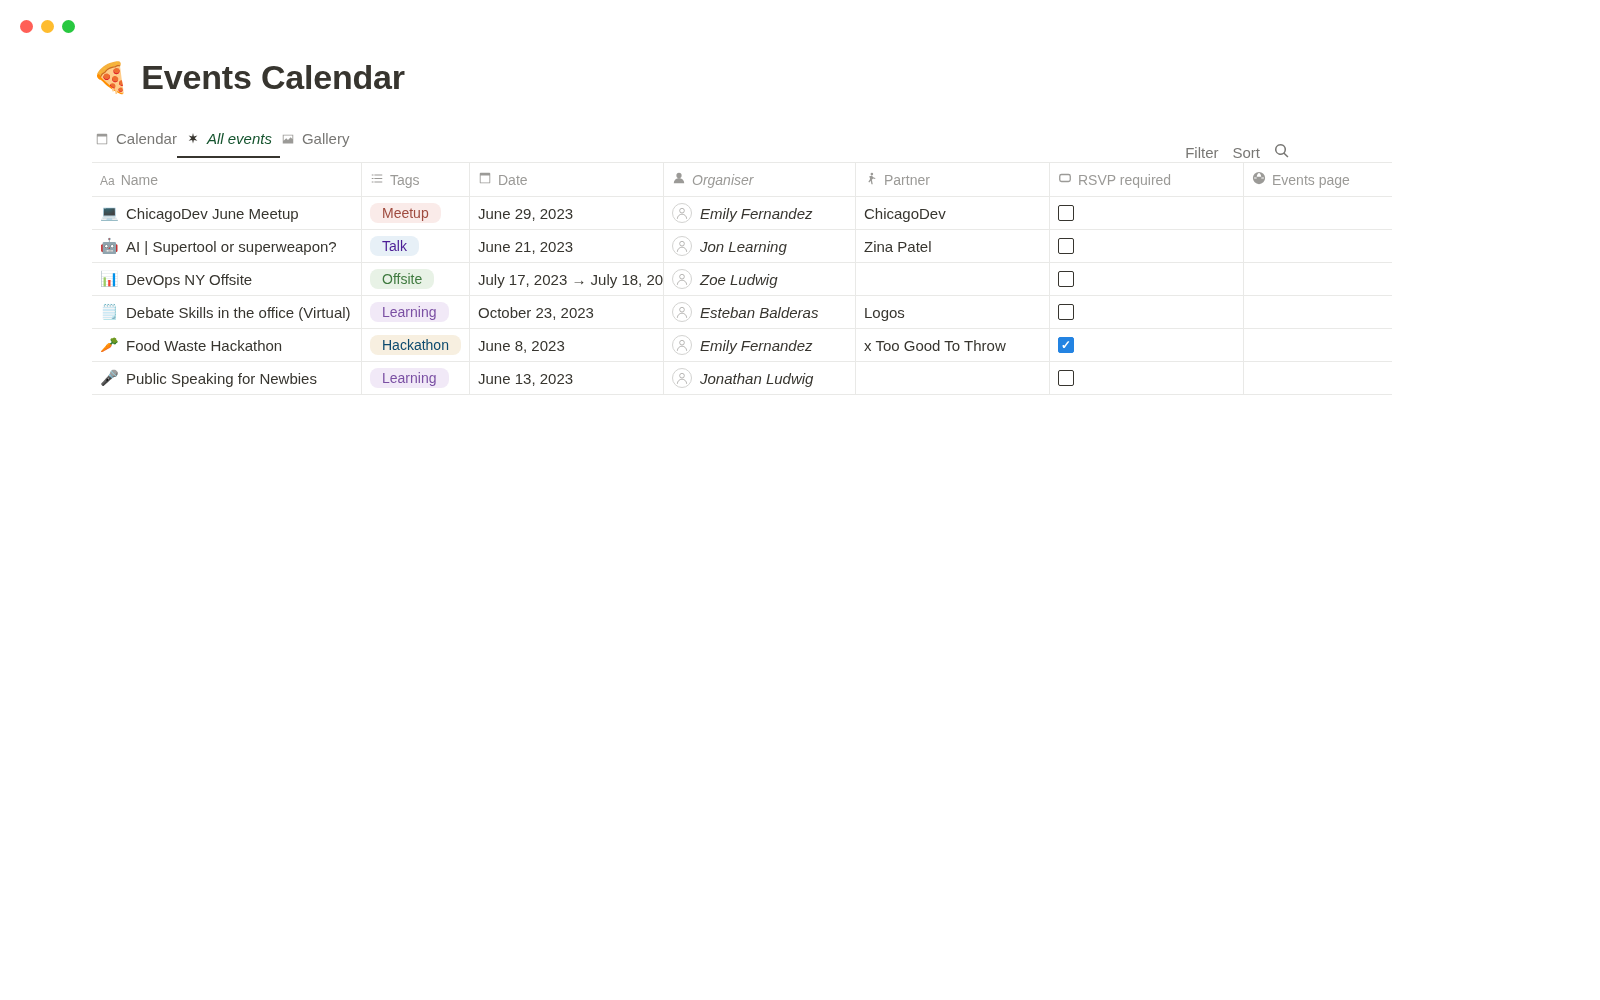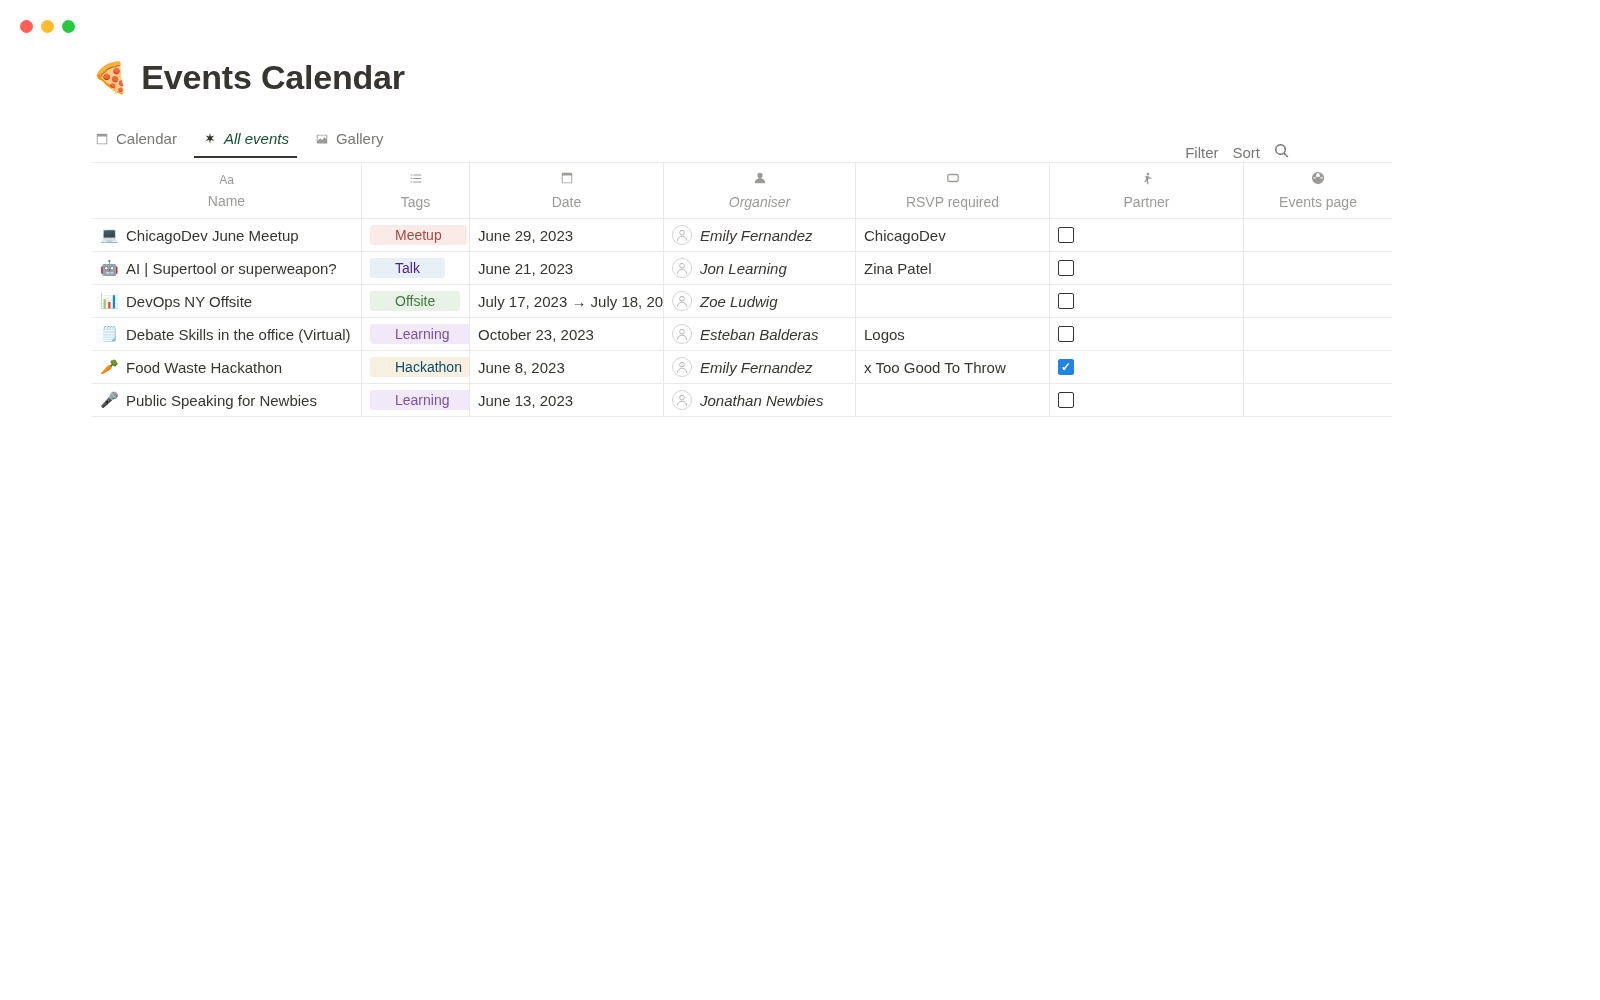--- a/index.html
+++ b/index.html
@@ -39,21 +39,21 @@
   }
 
   .tabs-row {
     margin-top: 22px;
     display: flex; align-items: center;
     justify-content: space-between;
     padding-right: 310px;
   }
   .tabs {
     display: flex; align-items: flex-start;
-    gap: 21px;
+    gap: 4px;
     position: relative;
   }
   .tab {
     display: flex; align-items: center; gap: 6px;
     padding: 6px 2px 10px 2px;
     color: #787774; font-size: 15px; cursor: pointer;
     position: relative;
   }
   .tab.active { color: #14532d; font-weight: 500; font-style: italic; }
   .tab.active::after {
@@ -78,21 +78,20 @@
   }
   .thead, .trow {
     display: flex;
     border-bottom: 1px solid #e9e9e7;
   }
   .thead .cell {
     color: #9b9a97; font-size: 14px; display: flex; align-items: center; gap: 6px;
     padding: 8px 8px;
     border-right: 1px solid #e9e9e7;
     white-space: nowrap;
-    flex-direction: column;
   }
   .thead .cell svg { fill: #9b9a97; }
   .thead .cell:last-child { border-right: none; }
 
   .trow .cell {
     padding: 5px 8px;
     border-right: 1px solid #e9e9e7;
     font-size: 15px;
     display: flex; align-items: center;
     min-height: 32px;
@@ -106,22 +105,22 @@
   .col-org  { width: 192px; font-style: italic; }
   .col-partner { width: 194px; }
   .col-rsvp { width: 194px; }
   .col-page { width: 148px; }
 
   .name-cell { gap: 8px; font-weight: 500; color: #37352f; }
   .row-emoji { font-size: 15px; width: 18px; text-align: center; }
 
   .tag {
     display: inline-block;
-    padding: 2px 25px;
-    border-radius: 3px;
+    padding: 2px 12px;
+    border-radius: 8px;
     font-size: 14px;
   }
 
   .avatar {
     width: 20px; height: 20px; border-radius: 50%;
     background: #fff; border: 1px solid #d3d3d1;
     margin-right: 8px;
     display: inline-flex; align-items: center; justify-content: center;
     flex-shrink: 0;
   }
@@ -213,31 +212,31 @@
               <path d="M3 2h10a1 1 0 011 1v10a1 1 0 01-1 1H3a1 1 0 01-1-1V3a1 1 0 011-1zm0 3v8h10V5H3z"></path>
             </svg></span>
           <span>Date</span>
         </div>
         <div class="cell col-org">
           <span class="icon"><svg width="14" height="14" viewBox="0 0 16 16">
               <path d="M8 2a3 3 0 110 6 3 3 0 010-6zm-6 12a6 6 0 1112 0H2z"></path>
             </svg></span>
           <span>Organiser</span>
         </div>
+        <div class="cell col-partner">
+          <span class="icon"><svg width="14" height="14" viewBox="0 0 16 16">
+              <path d="M9 2a1.5 1.5 0 110 3 1.5 1.5 0 010-3zM6 6l3-.5 2 2 2 .5-.3 1.2-2.3-.6L9 10l1 5H8.5l-.8-4L6 13l-1-.7L7 9 6 6z"></path>
+            </svg></span>
+          <span>Partner</span>
+        </div>
         <div class="cell col-rsvp">
           <span class="icon"><svg width="14" height="14" viewBox="0 0 16 16">
               <rect x="2" y="4" width="12" height="8" rx="2" fill="none" stroke="#9b9a97" stroke-width="1.5"></rect>
             </svg></span>
           <span>RSVP required</span>
-        </div>
-        <div class="cell col-partner">
-          <span class="icon"><svg width="14" height="14" viewBox="0 0 16 16">
-              <path d="M9 2a1.5 1.5 0 110 3 1.5 1.5 0 010-3zM6 6l3-.5 2 2 2 .5-.3 1.2-2.3-.6L9 10l1 5H8.5l-.8-4L6 13l-1-.7L7 9 6 6z"></path>
-            </svg></span>
-          <span>Partner</span>
         </div>
         <div class="cell col-page">
           <span class="icon"><svg width="14" height="14" viewBox="0 0 16 16">
               <path d="M8 1a7 7 0 100 14A7 7 0 008 1zm0 1.3c.8 0 2.3 1.8 2.6 4.2H5.4C5.7 4.1 7.2 2.3 8 2.3zm-5.6 5.2h2.9c0 .4 0 .8.1 1.2H2.5a5.7 5.7 0 01-.1-1.2zm8.3 0h2.9c0 .4 0 .8-.1 1.2h-2.9c.1-.4.1-.8.1-1.2z"></path>
             </svg></span>
           <span>Events page</span>
         </div>
       </div>
     <div id="tbody">
         <div class="trow">
@@ -391,21 +390,21 @@
     <div class="cell col-date">
       <span class="date-text">June 13, 2023</span>
     </div>
     <div class="cell col-org">
       <span class="avatar">
               <svg viewBox="0 0 24 24">
                 <circle cx="12" cy="8" r="4" fill="#fff" stroke="#9b9a97" stroke-width="1.2"></circle>
                 <path d="M4 22c0-4.4 3.6-8 8-8s8 3.6 8 8" fill="#fff" stroke="#9b9a97" stroke-width="1.2"></path>
               </svg>
             </span>
-      <span>Jonathan Newbies</span>
+      <span>Jonathan Ludwig</span>
     </div>
     <div class="cell col-partner">
       <span class="partner-text"></span>
     </div>
     <div class="cell col-rsvp">
       <span class="checkbox"></span>
     </div>
     <div class="cell col-page"></div>
   </div>
       </div>

